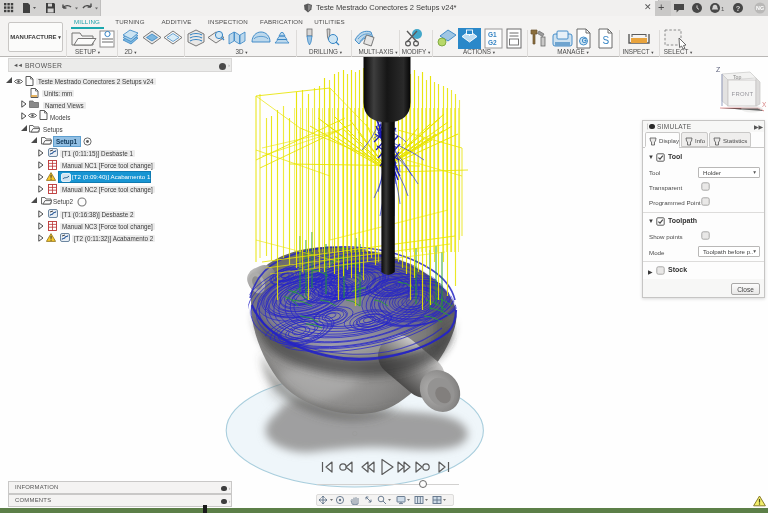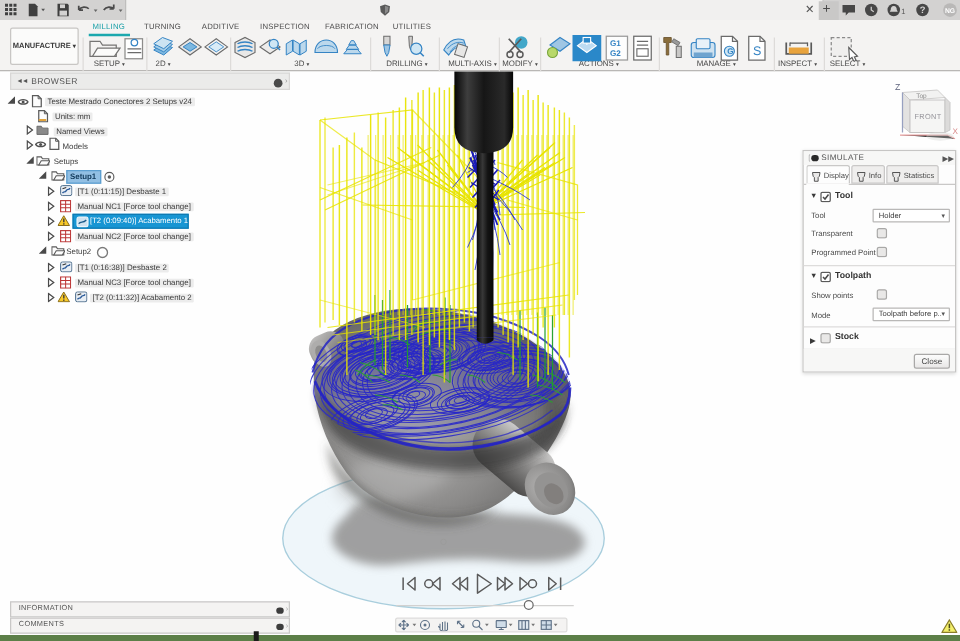--- a/index.html
+++ b/index.html
@@ -432,20 +432,21 @@
         <path d="M 60,6 C 62,3 66,3 68,5 M 60,6 l 0,-3.4 M 60,6 l 3.4,0" stroke="#4a4a4a" stroke-width="1.4" fill="none"></path>
         <path d="M 72,5.5 l 3,0 l -1.5,2 z" fill="#666" stroke="none"></path>
         <path d="M 88,5 C 86,3 82,3 80,6 M 88,5 l 0,-3.4 M 88,5 l -3.4,0" stroke="#4a4a4a" stroke-width="1.4" fill="none"></path>
         <path d="M 92,5.5 l 3,0 l -1.5,2 z" fill="#666" stroke="none"></path>
       </svg>
       <div class="abs" style="left:100px;top:0;width:559px;height:16px;background:#f1f0ef;border-left:1px solid #bfbebd;border-right:1px solid #bfbebd"></div>
       <svg class="abs" style="left:303px;top:3px;z-index:11" width="10" height="10" viewBox="0 0 10 10">
         <path d="M 5,0.5 L 9,2 L 8.4,6.5 L 5,9.5 L 1.6,6.5 L 1,2 Z" fill="#5a5a5a"></path>
         <path d="M 5,1.5 L 7.8,2.6 L 7.3,6 L 5,8.2 Z" fill="#8a8a8a"></path>
       </svg>
+      <div class="abs" style="left:316px;top:0;height:16px;line-height:16px;font-size:7.5px;color:#3a3a3a;z-index:11;white-space:nowrap">Teste Mestrado Conectores 2 Setups v24*</div>
       <div class="abs" style="left:644px;top:0;height:16px;line-height:15px;font-size:9px;color:#555;z-index:11">✕</div>
       <div class="abs" style="left:655px;top:1px;width:16px;height:15px;background:#c9c8c7;z-index:11"></div>
       <div class="abs" style="left:658px;top:0;height:16px;line-height:15px;font-size:11px;color:#4a4a4a;z-index:12">+</div>
       <svg class="abs" style="left:672px;top:2px;z-index:11" width="96" height="12" viewBox="0 0 96 12">
         <path d="M 2,2 h 10 v 6 h -5 l -2.4,2.4 v -2.4 h -2.6 z" fill="#474747"></path>
         <circle cx="25" cy="6" r="5" fill="#474747"></circle>
         <path d="M 25,3.4 l 0,2.6 l 2,1.4" stroke="#d3d2d1" stroke-width="1" fill="none"></path>
         <circle cx="43" cy="6" r="5" fill="#474747"></circle>
         <path d="M 43,2.8 c -1.8,0 -2.4,1.4 -2.4,3 l -0.8,1.6 h 6.4 l -0.8,-1.6 c 0,-1.6 -0.6,-3 -2.4,-3 z" fill="#d3d2d1"></path>
         <text x="49" y="9" font-size="6" fill="#555">1</text>

